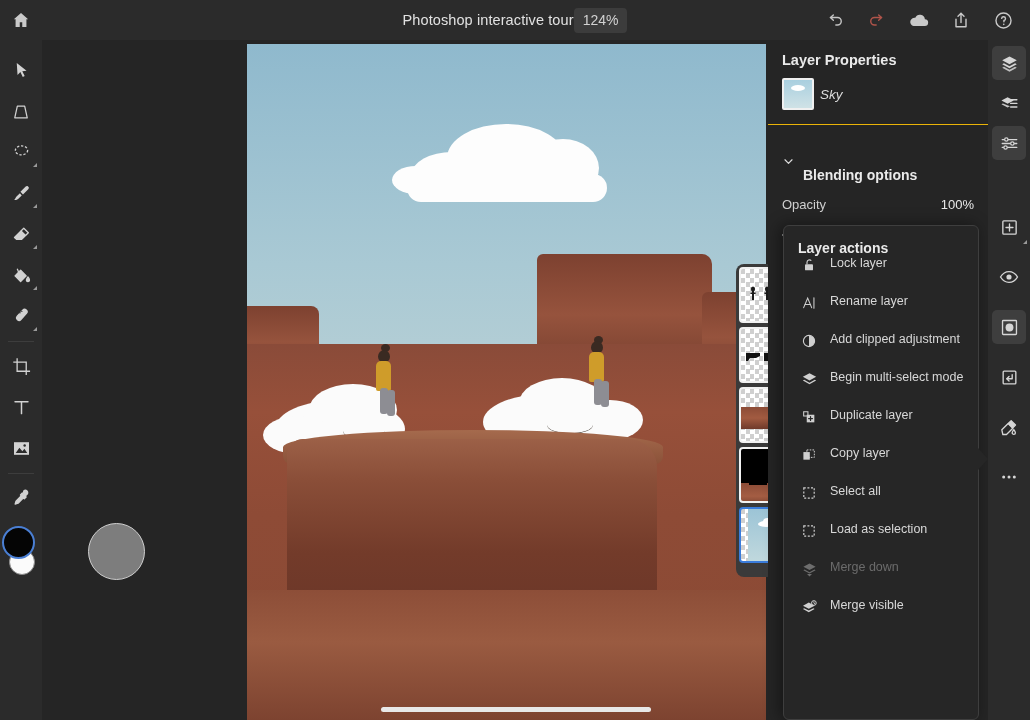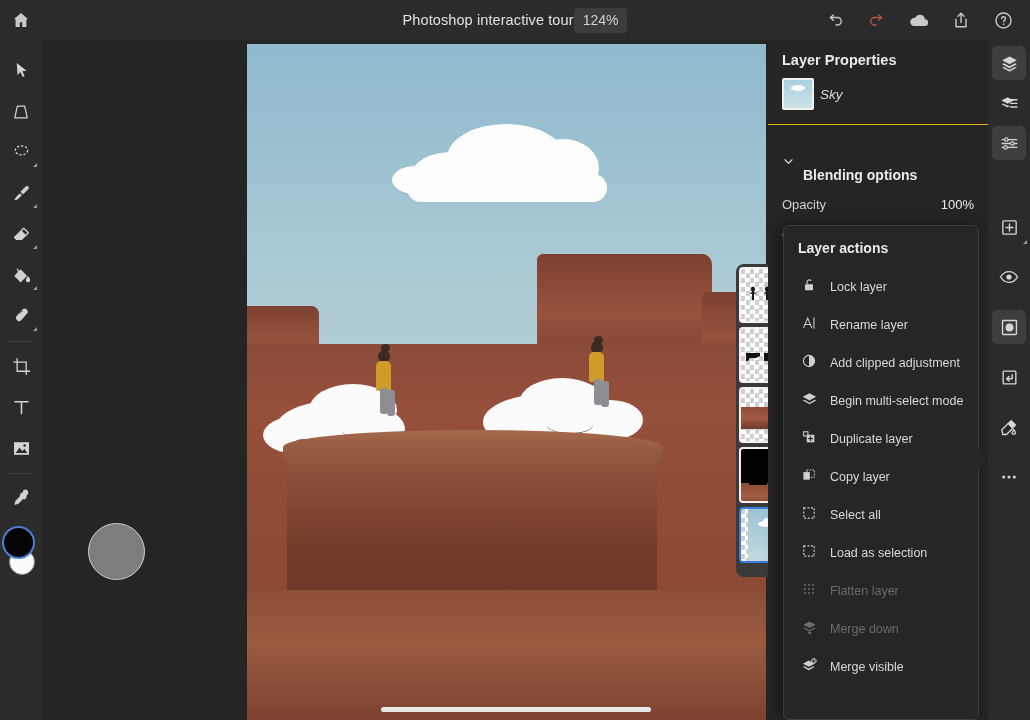--- a/index.html
+++ b/index.html
@@ -261,21 +261,21 @@
     border: 1px solid #3e3e3e;
     border-radius: 6px;
     box-shadow: -3px 0 16px rgba(0,0,0,.45);
     overflow: hidden;
   }
   #popup-title {
     font-size: 14px; color: #eaeaea; font-weight: bold;
     padding: 14px 0 0 14px;
   }
   .menu-item {
-    display: flex; align-items: flex-end; gap: 12px;
+    display: flex; align-items: flex-start; gap: 12px;
     height: 38px; padding-left: 16px;
   }
   .menu-item .mi-icon {
     width: 18px; height: 18px;
     display: flex; align-items: center; justify-content: center;
     flex: 0 0 18px;
   }
   .menu-item .mi-label {
     font-size: 12.5px; color: #d8d8d8; white-space: nowrap;
   }
@@ -708,36 +708,20 @@
 
     <div class="menu-item">
       <span class="mi-icon">
         <svg width="16" height="16" viewBox="0 0 24 24" fill="none" stroke="#cfcfcf" stroke-width="1.8" stroke-dasharray="3 2.4">
           <rect x="4.2" y="4.2" width="15.6" height="15.6"></rect>
         </svg>
       </span>
       <span class="mi-label">Load as selection</span>
     </div>
 
-    <div class="menu-item disabled">
-      <span class="mi-icon">
-        <svg width="16" height="16" viewBox="0 0 24 24" fill="#cfcfcf">
-          <circle cx="6" cy="6" r="1.5"></circle>
-            <circle cx="12" cy="6" r="1.5"></circle>
-            <circle cx="18" cy="6" r="1.5"></circle>
-          <circle cx="6" cy="12" r="1.5"></circle>
-            <circle cx="12" cy="12" r="1.5"></circle>
-            <circle cx="18" cy="12" r="1.5"></circle>
-          <circle cx="6" cy="18" r="1.5"></circle>
-            <circle cx="12" cy="18" r="1.5"></circle>
-            <circle cx="18" cy="18" r="1.5"></circle>
-        </svg>
-      </span>
-      <span class="mi-label">Flatten layer</span>
-    </div>
 
     <div class="menu-item disabled">
       <span class="mi-icon">
         <svg width="17" height="17" viewBox="0 0 24 24" fill="#cfcfcf">
           <path d="M12 3.4 3.4 8 12 12.6 20.6 8z"></path>
           <path d="m5 12-1.6.9L12 17.6l8.6-4.7-1.6-.9-7 3.8z"></path>
           <path d="M8.6 18.2h6.8L12 22z"></path>
         </svg>
       </span>
       <span class="mi-label">Merge down</span>

